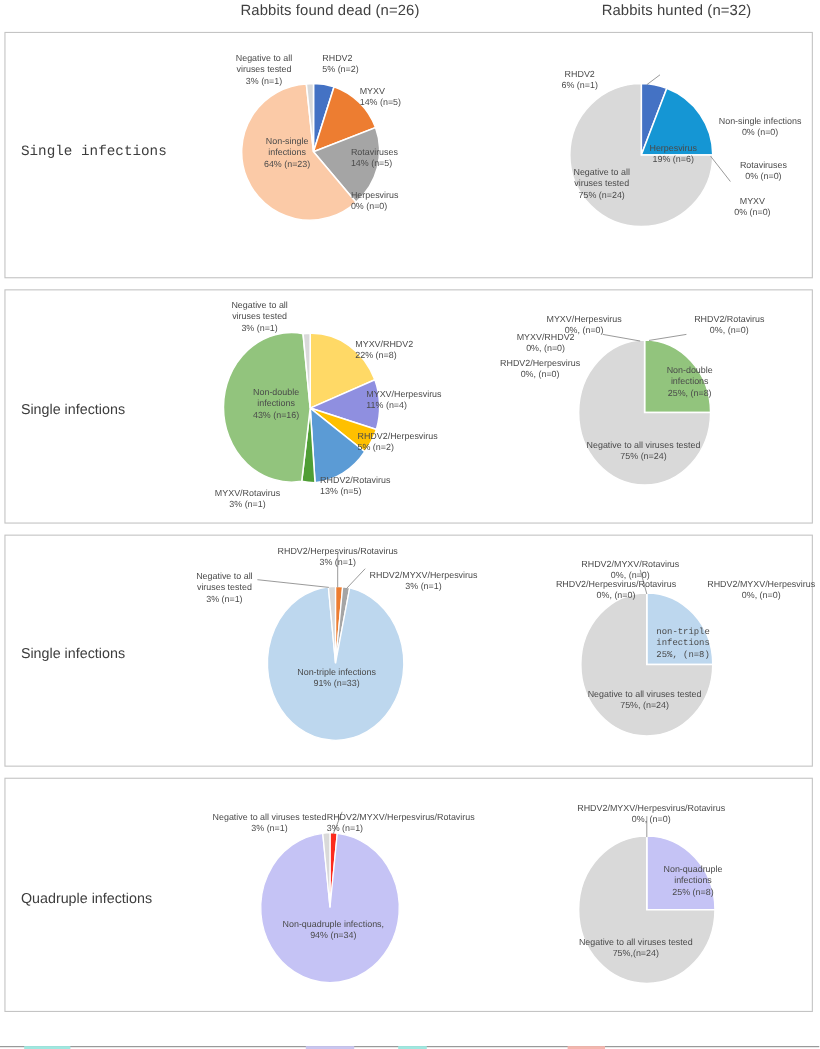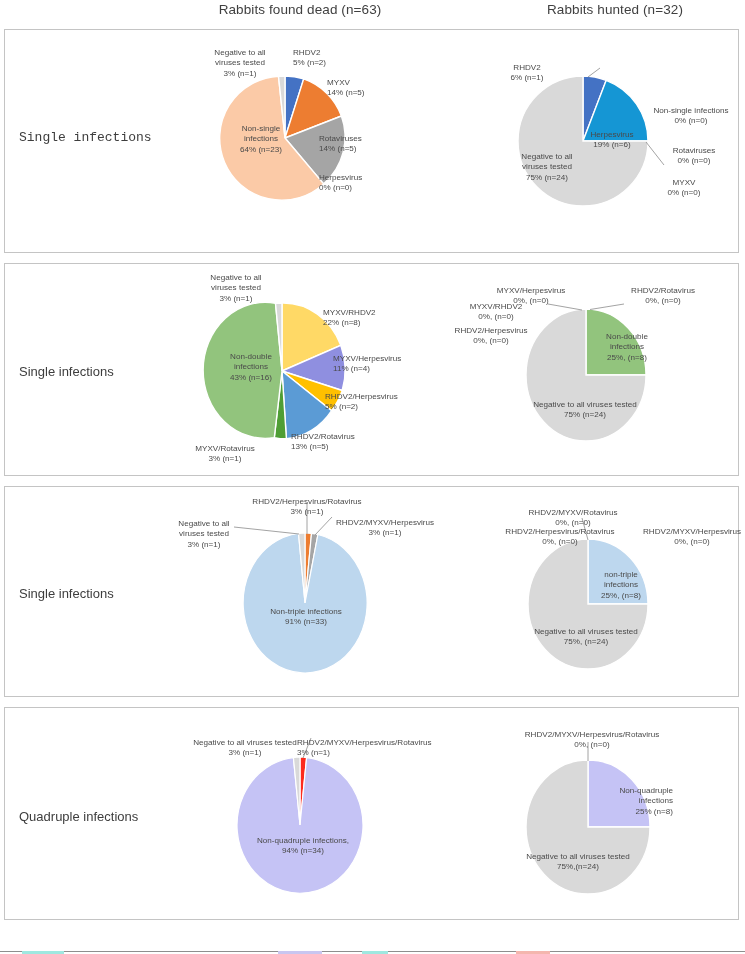--- a/index.html
+++ b/index.html
@@ -39,21 +39,21 @@
   .lbl.c{text-align:center;}
   .lbl.l{text-align:left;}
   .baseline{
     position:absolute;left:0;top:951px;width:745px;height:1px;background:#8e8e8e;
   }
   .tick{position:absolute;height:3px;bottom:0;}
 </style>
 </head>
 <body>
 
-<div class="col-title" id="title-dead">Rabbits found dead (n=63)</div>
+<div class="col-title" id="title-dead">Rabbits found dead (n=26)</div>
 <div class="col-title" id="title-hunted">Rabbits hunted (n=32)</div>
 
 <div class="panel" id="panel-single">
   <div class="row-label" style="top:100px;font-family:Liberation Mono, monospace;">Single infections</div>
 
   <div class="pie-wrap" style="left:212px;top:40px;width:140px;height:140px;">
     <svg width="140" height="140" viewBox="0 0 140 140">
 
       <g stroke="#ffffff" stroke-width="1.4">
         <path d="M68 68 L68 6 A62 62 0 0 1 86.7 8.9 Z" fill="#4472c4"></path>
@@ -168,21 +168,21 @@
         <path d="M66 73 L126 73 A60 65 0 1 1 66 8 Z" fill="#d9d9d9"></path>
       </g>
       <g stroke="#8c8c8c" stroke-width=".8" fill="none">
         <path d="M66 9 L60 -13"></path>
       </g>
     </svg>
   </div>
   <div class="lbl c" style="left:508px;top:21px;width:120px;">RHDV2/MYXV/Rotavirus<br>0%, (n=0)</div>
   <div class="lbl c" style="left:482px;top:40px;width:146px;">RHDV2/Herpesvirus/Rotavirus<br>0%, (n=0)</div>
   <div class="lbl c" style="left:620px;top:40px;width:134px;">RHDV2/MYXV/Herpesvirus<br>0%, (n=0)</div>
-  <div class="lbl c" style="left:580px;top:83px;width:72px;">non-triple<br>infections<br>25%, (n=8)</div>
+  <div class="lbl c" style="left:580px;top:83px;width:72px;font-family:Liberation Mono, monospace;">non-triple<br>infections<br>25%, (n=8)</div>
   <div class="lbl c" style="left:500px;top:140px;width:162px;">Negative to all viruses tested<br>75%, (n=24)</div>
 </div>
 
 <div class="panel" id="panel-quad">
   <div class="row-label" style="top:101px;">Quadruple infections</div>
 
   <div class="pie-wrap" style="left:222px;top:42px;width:150px;height:152px;">
     <svg width="150" height="152" viewBox="0 0 150 152">
 
       <g stroke="#ffffff" stroke-width="1.2">
@@ -204,21 +204,21 @@
       <g stroke="#ffffff" stroke-width="1.4">
         <path d="M68 75 L68 8 A62 67 0 0 1 130 75 Z" fill="#c5c3f5"></path>
         <path d="M68 75 L130 75 A62 67 0 1 1 68 8 Z" fill="#d9d9d9"></path>
       </g>
       <g stroke="#8c8c8c" stroke-width=".8" fill="none">
         <path d="M68 9 L68 -10"></path>
       </g>
     </svg>
   </div>
   <div class="lbl c" style="left:500px;top:22px;width:174px;">RHDV2/MYXV/Herpesvirus/Rotavirus<br>0%, (n=0)</div>
-  <div class="lbl c" style="left:582px;top:78px;width:86px;text-align:right;">Non-quadruple<br>infections<br>25% (n=8)</div>
+  <div class="lbl c" style="left:582px;top:78px;width:86px;">Non-quadruple<br>infections<br>25% (n=8)</div>
   <div class="lbl c" style="left:490px;top:144px;width:166px;">Negative to all viruses tested<br>75%,(n=24)</div>
 </div>
 
 <div class="baseline"></div>
 <div class="tick" style="left:22px;width:42px;background:#9fe8e0;"></div>
 <div class="tick" style="left:278px;width:44px;background:#c9c6f0;"></div>
 <div class="tick" style="left:362px;width:26px;background:#9fe8e0;"></div>
 <div class="tick" style="left:516px;width:34px;background:#f4b6ae;"></div>
 
 </body></html>

